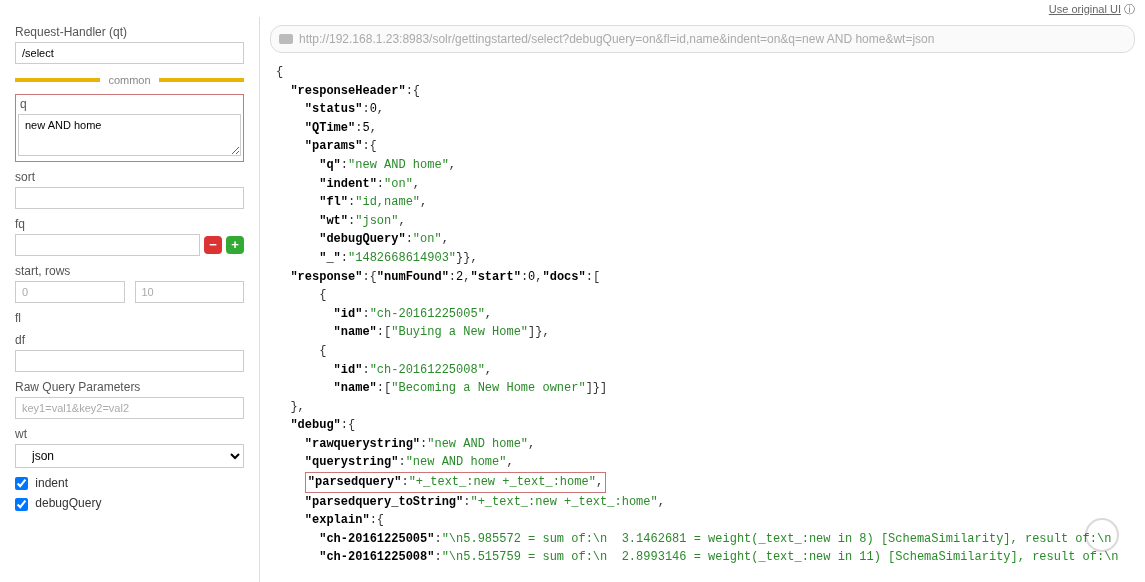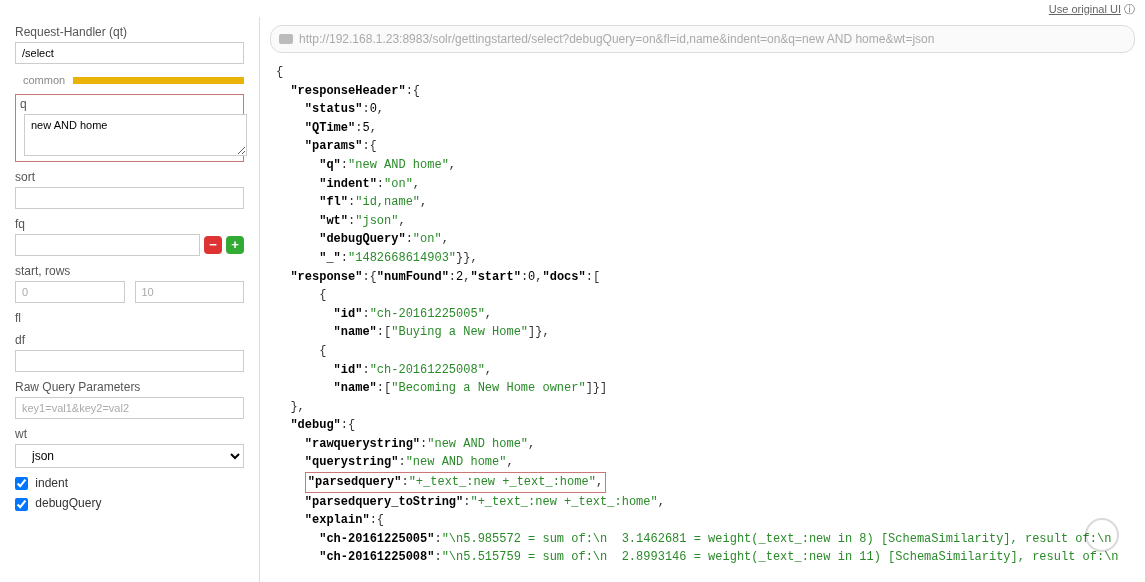--- a/index.html
+++ b/index.html
@@ -10,23 +10,23 @@
 .top-link { text-align: right; font-size: 11px; color: #666; padding: 2px 10px 0 0; }
 .top-link span { text-decoration: underline; }
 
 .field-group { margin-bottom: 8px; }
 .field-label { color: #555; font-size: 12px; margin-bottom: 3px; display: block; }
 .field-input { width: 100%; border: 1px solid #ccc; padding: 4px 6px; font-size: 11px; background: #fff; }
 .field-input::placeholder { color: #aaa; }
 .textarea { resize: both; height: 42px; font-family: Arial; }
 .q-box { border: 1px solid #c77; padding: 0; }
 .q-box .field-label { padding: 2px 4px 0 4px; }
-.q-box .textarea { border: 1px solid #ccc; margin: 0 2px 2px 8px; width: calc(100% - 4px); }
+.q-box .textarea { border: 1px solid #ccc; margin: 0 2px 2px 2px; width: calc(100% - 4px); }
 
-fieldset.common { border: none; border-top: 7px solid #eab308; margin: 10px 0 8px 0; padding: 0; }
+fieldset.common { border: none; border-top: 4px solid #eab308; margin: 10px 0 8px 0; padding: 0; text-align: center; }
 fieldset.common legend { padding: 0 8px; color: #888; font-size: 11px; }
 
 .row-pair { display: flex; gap: 10px; }
 .row-pair input { flex: 1; }
 
 .fq-row { display: flex; align-items: center; gap: 4px; }
 .fq-row input { flex: 1; }
 .btn-sm { width: 18px; height: 18px; border-radius: 4px; color: #fff; font-weight: bold; font-size: 13px; line-height: 16px; text-align: center; cursor: pointer; border: none; }
 .btn-minus { background: #d33; }
 .btn-plus { background: #3a3; }

